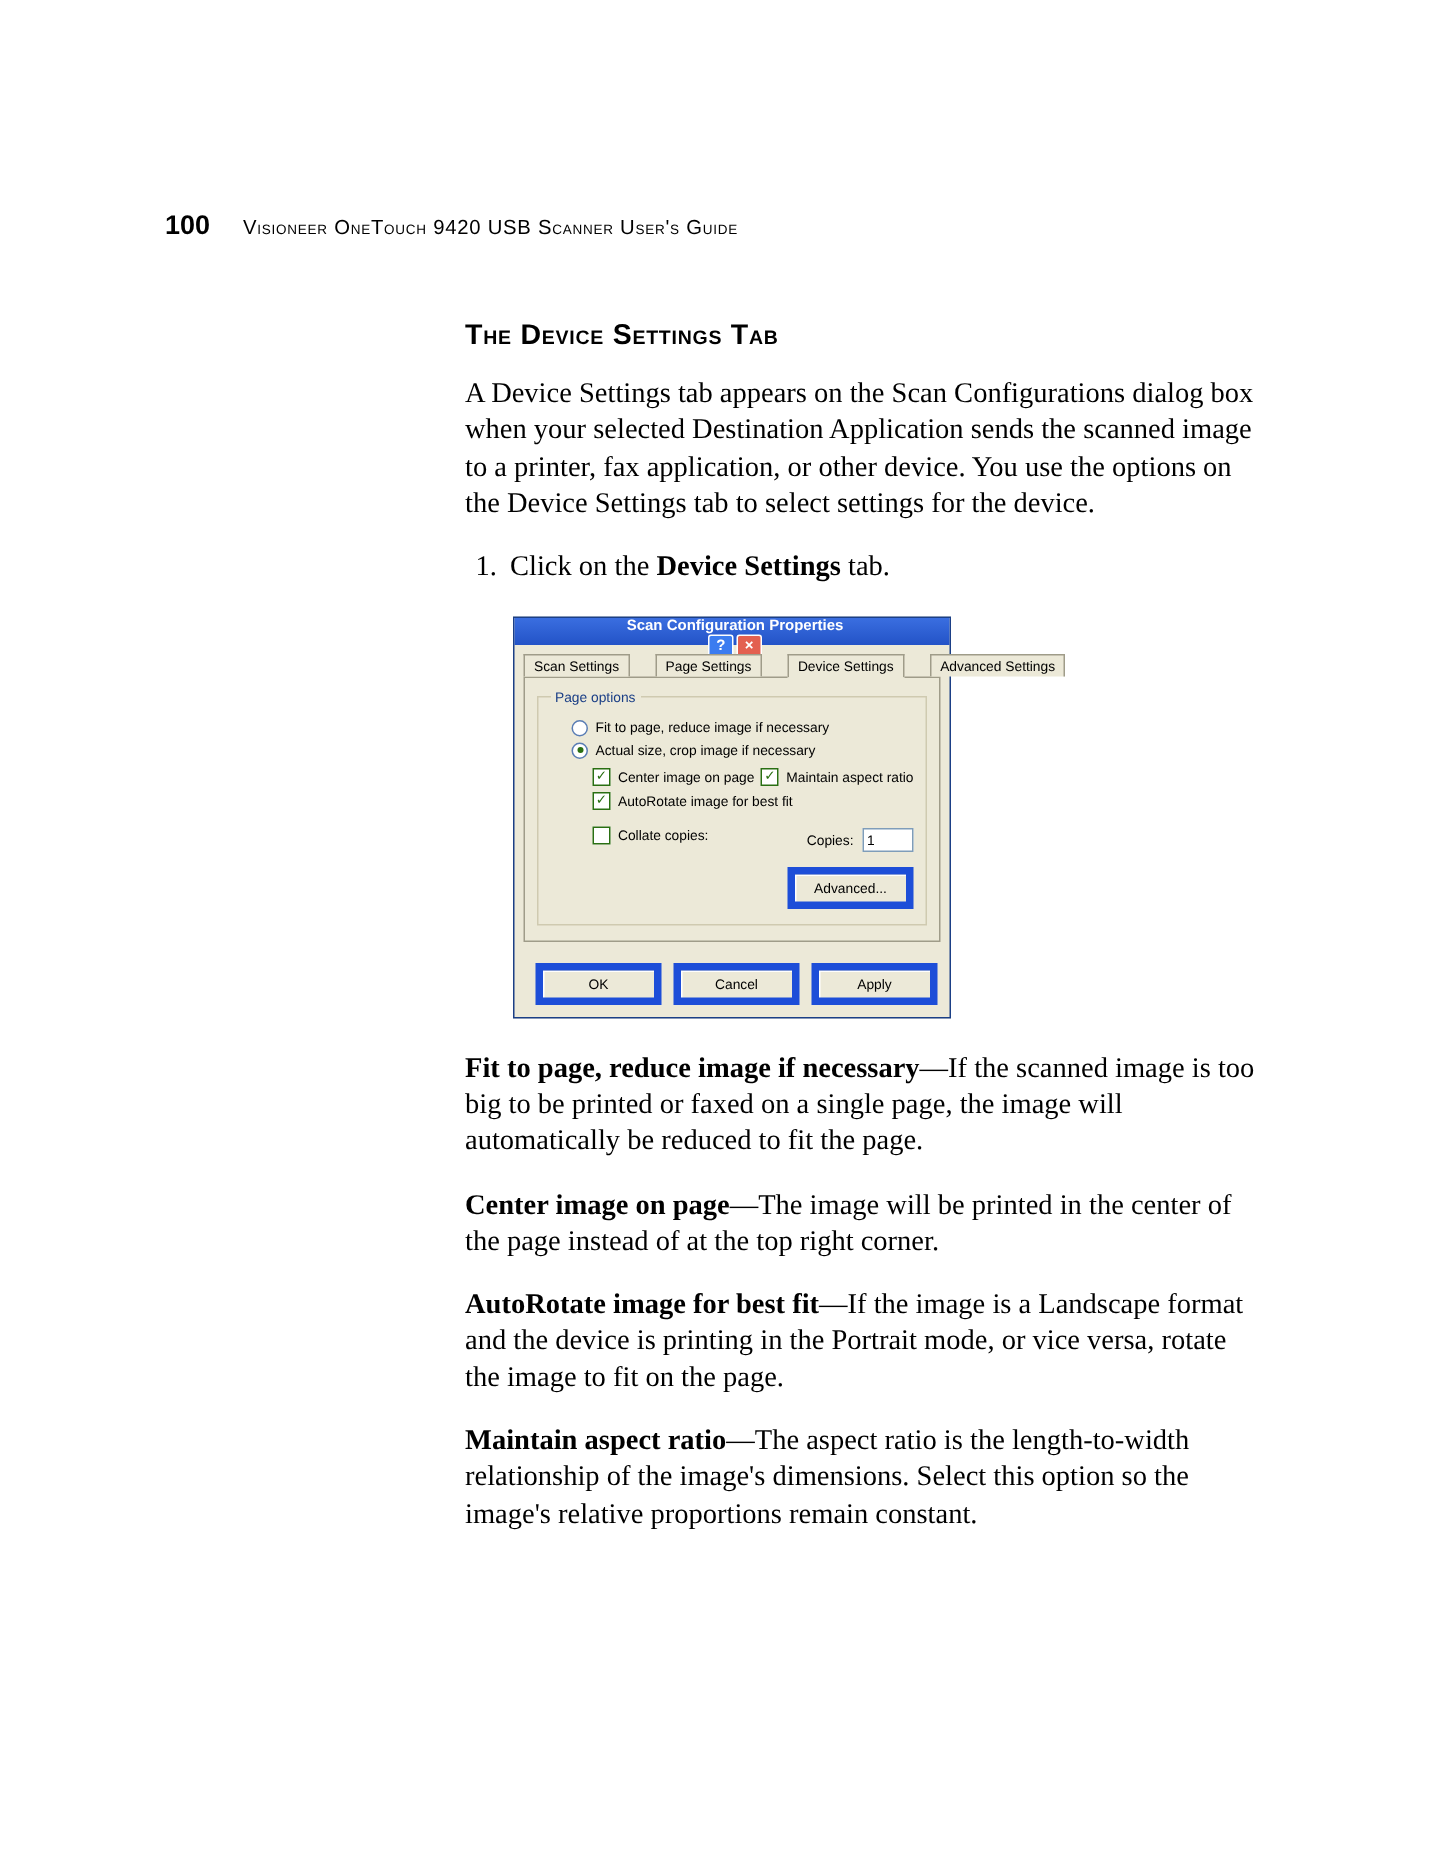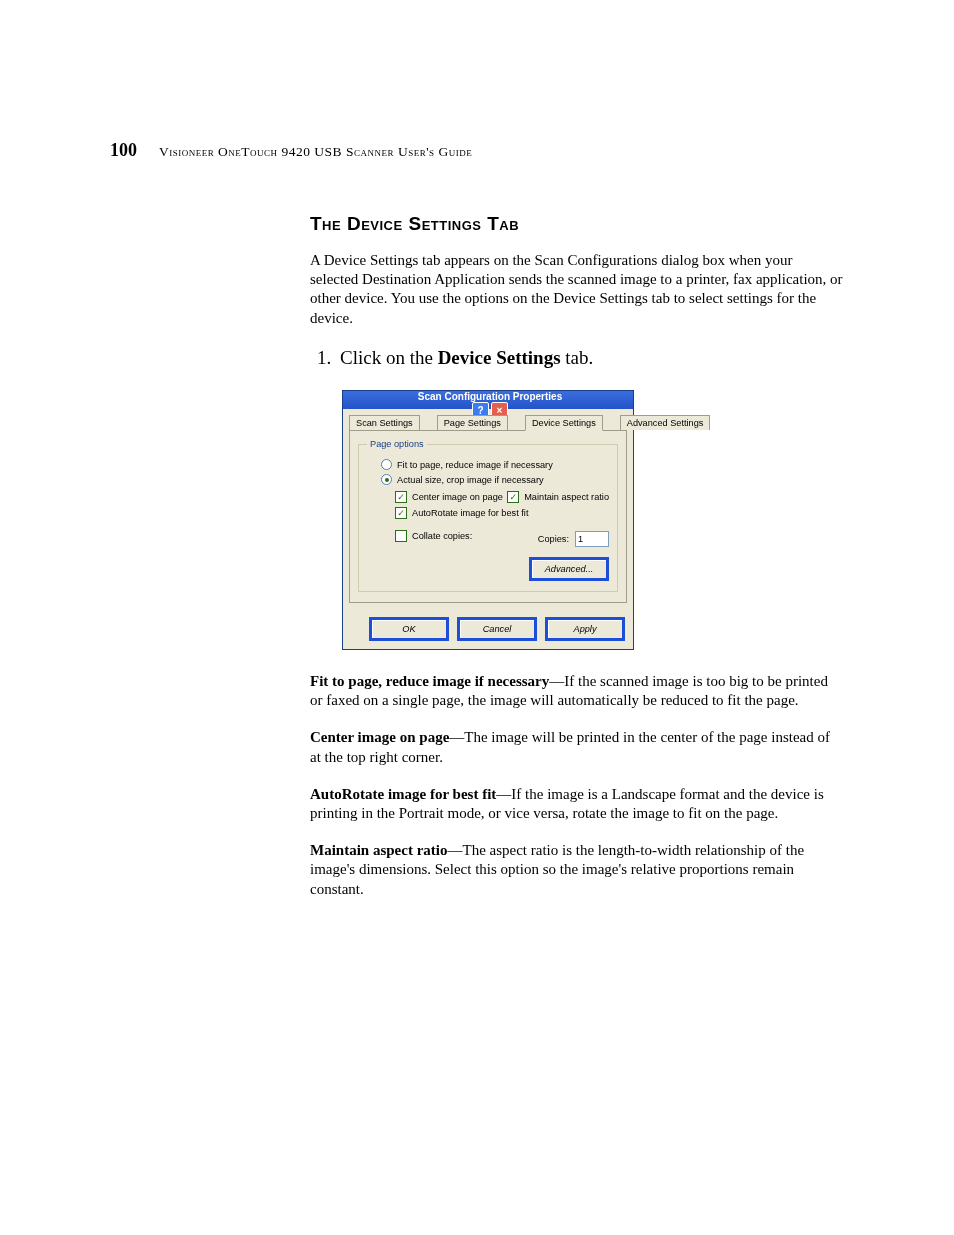--- a/index.html
+++ b/index.html
@@ -12,21 +12,21 @@
   }
   .page {
     padding: 140px 110px 60px 110px;
     box-sizing: border-box;
   }
   .header-line {
     display: flex;
     align-items: baseline;
     gap: 22px;
     margin-bottom: 52px;
-    font-family: Liberation Serif, serif;
+    font-family: Liberation Sans, sans-serif;
   }
   .page-number {
     font-weight: bold;
     font-size: 18px;
   }
   .running-head {
     font-size: 13.5px;
     letter-spacing: 0.5px;
     font-variant: small-caps;
   }
@@ -35,21 +35,21 @@
   }
   h2.section {
     font-family: "Futura", "Century Gothic", "Trebuchet MS", sans-serif;
     font-variant: small-caps;
     font-weight: bold;
     font-size: 19px;
     letter-spacing: 0.5px;
     margin: 0 0 16px 0;
   }
   p.body {
-    font-size: 15px;
+    font-size: 19px;
     line-height: 1.28;
     margin: 0 0 18px 0;
   }
   ol.steps {
     font-size: 19px;
     line-height: 1.28;
     margin: 0 0 20px 0;
     padding-left: 26px;
   }
   ol.steps li { padding-left: 4px; }
@@ -153,25 +153,24 @@
   .txt {
     width:28px; height:14px; border:1px solid #7f9db9; background:#fff;
     padding:0 2px; display:inline-flex; align-items:center;
   }
   .btn-row {
     display:flex; justify-content:flex-end; gap:8px;
     padding: 8px 8px 8px 0;
   }
   .win-btn {
     min-width:58px; height:18px;
-    border:3px solid #1d4ed8; background:#ece9d8;
+    border:5px solid #1d4ed8; background:#ece9d8;
     display:inline-flex; align-items:center; justify-content:center;
     padding:0 8px;
     box-shadow: inset 1px 1px 0 #fff;
-    font-style: italic;
   }
   .adv-row { display:flex; justify-content:flex-end; margin-top:10px; }
 </style>
 </head>
 <body>
 
 <div class="page">
 
   <div class="header-line">
     <span class="page-number">100</span>

